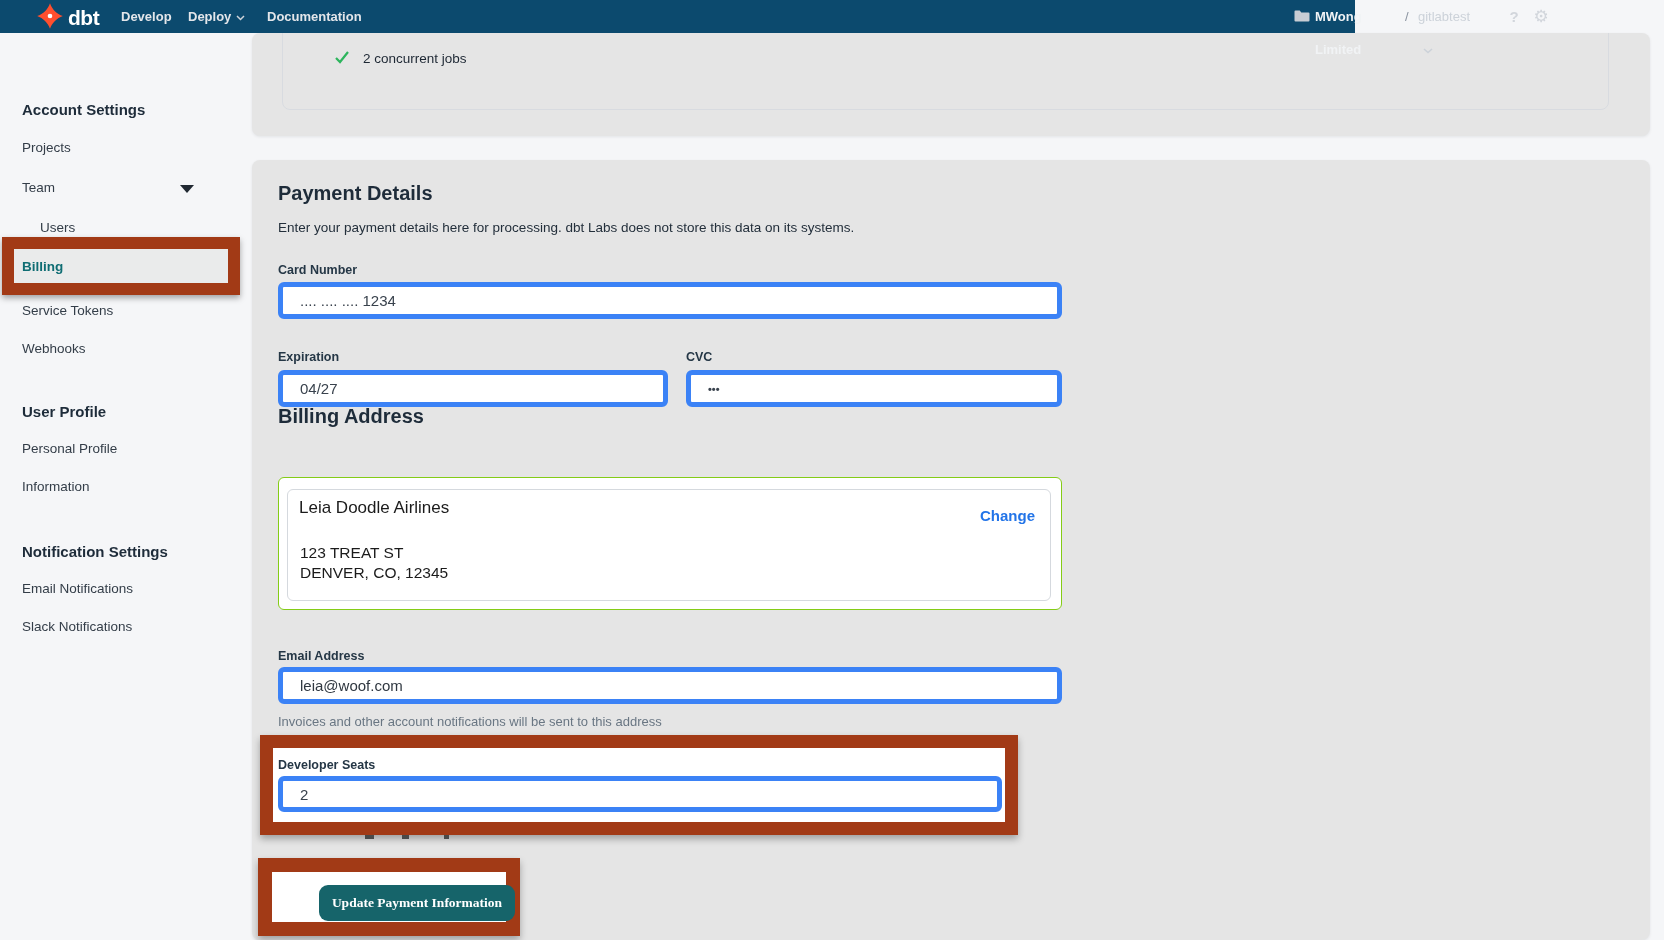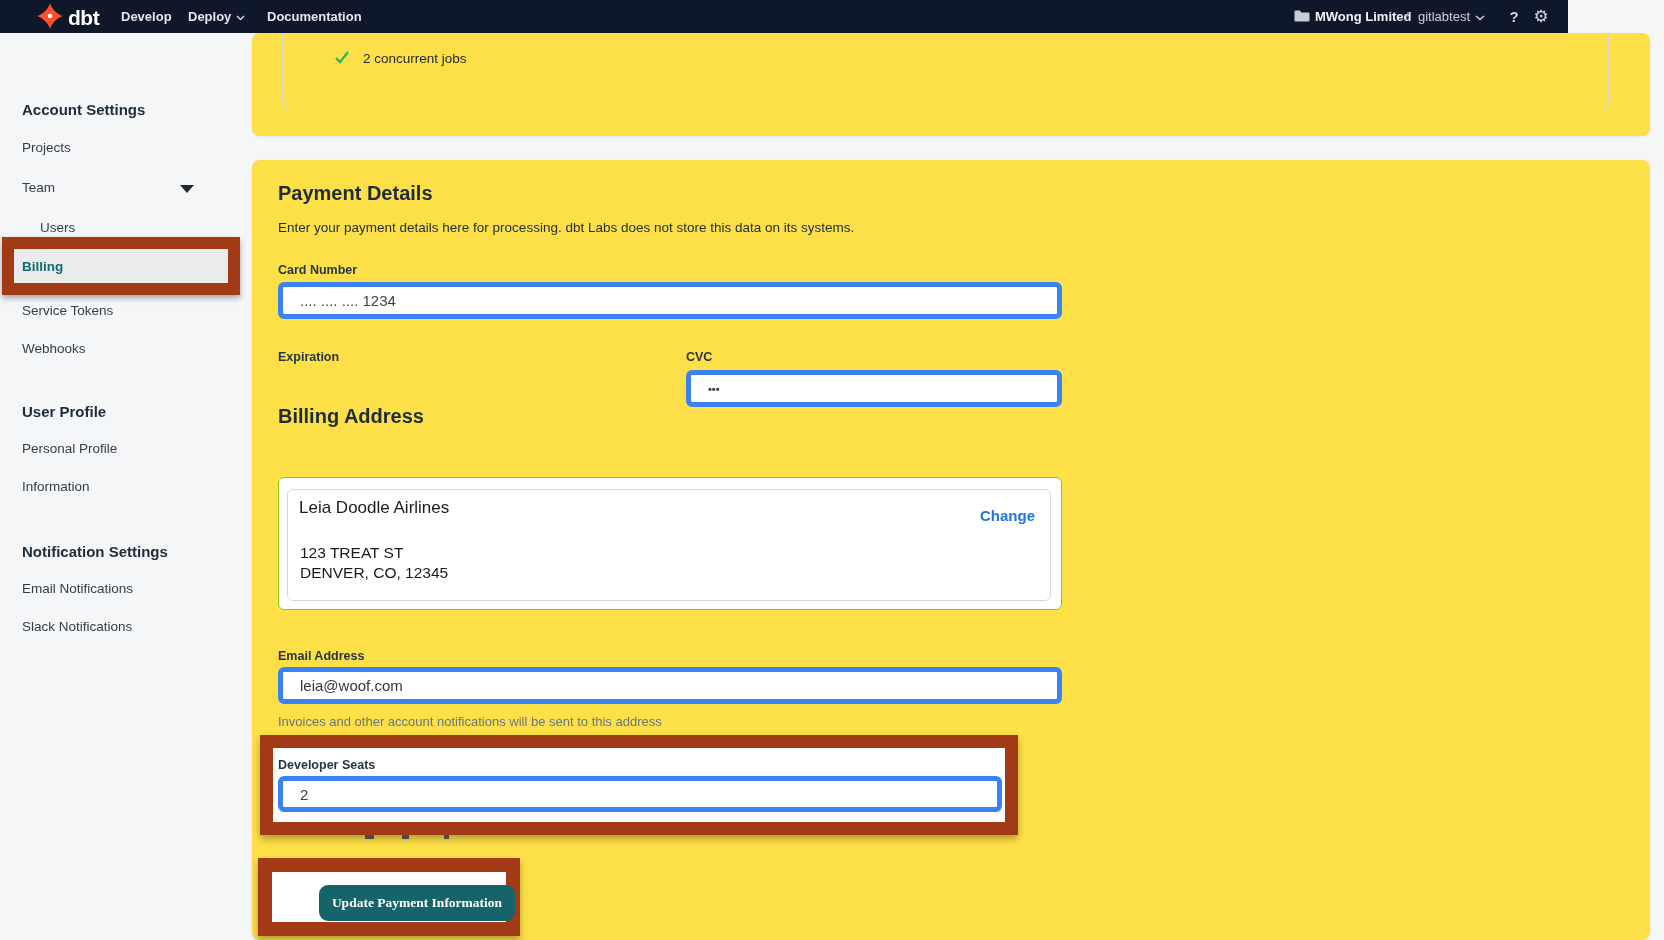--- a/index.html
+++ b/index.html
@@ -5,37 +5,37 @@
   * { margin:0; padding:0; box-sizing:border-box; }
   html,body { width:1664px; height:940px; }
   body {
     font-family:"Liberation Sans", sans-serif;
     background:#f5f6f8;
     position:relative;
     overflow:hidden;
     color:#1e2c3a;
   }
   
-  .navbar { position:absolute; left:0; top:0; width:1568px; height:33px; background:#0f172a; z-index:50; }
+  .navbar { position:absolute; left:0; top:0; width:1355px; height:33px; background:#0c4a6e; z-index:50; }
   .brand { position:absolute; left:36px; top:2px; display:flex; align-items:center; gap:4px; }
   .brand-text { color:#ffffff; font-size:21px; font-weight:bold; letter-spacing:-0.5px; }
   .nav-link { position:absolute; top:0; height:33px; line-height:33px; color:#e3e6ea; font-size:13px; font-weight:bold; cursor:pointer; }
   .nav-chev { display:inline-block; margin-left:5px; }
   .acct { position:absolute; top:0; height:33px; line-height:33px; font-size:13px; }
   
   .sidebar { position:absolute; left:0; top:33px; width:240px; height:907px; background:#f5f6f8; }
   .side-heading { position:absolute; left:22px; font-size:15px; font-weight:bold; color:#1e2c3a;text-align:right; }
   .side-item { position:absolute; left:22px; font-size:13.5px; color:#333d48; cursor:pointer; white-space:nowrap; }
   .side-item.indent { left:40px; }
   .team-caret { position:absolute; left:180px; width:0; height:0; border-left:7px solid transparent; border-right:7px solid transparent; border-top:8px solid #212932; }
   .billing-annot { position:absolute; left:2px; top:204px; width:238px; height:58px; border:12px solid #a23a16; box-shadow:0 3px 6px rgba(0,0,0,0.35); background:#eaebeb; }
   .billing-inner { position:absolute; inset:0; background:#eaebeb; display:flex; align-items:center; }
   .billing-label { margin-left:8px; font-size:13.5px; font-weight:bold; color:#0f6d73; cursor:pointer; }
   
-  .card { position:absolute; background:#fde047; border-radius:8px; box-shadow:0 1px 3px rgba(16,24,40,0.08); }
+  .card { position:absolute; background:#e5e5e5; border-radius:8px; box-shadow:0 1px 3px rgba(16,24,40,0.08); }
   .top-card { left:252px; top:33px; width:1398px; height:103px; overflow:hidden; }
   .usage-inner-box { position:absolute; left:30px; top:-20px; width:1327px; height:97px; border:1px solid #d8dbe0; border-radius:8px; }
   .feature-row-text { position:absolute; left:80px; top:37px; font-size:13.5px; color:#1d2733; }
   .check-icon { position:absolute; left:51px; top:35px; }
   .main-card { left:252px; top:160px; width:1398px; height:780px; }
   .section-title { position:absolute; left:26px; font-size:20px; font-weight:bold; color:#1e2c3a; }
   .section-sub { position:absolute; left:26px; font-size:13.5px; color:#232f3b; }
   .field-label { position:absolute; font-size:12.5px; font-weight:bold; color:#253746; }
   .text-input { position:absolute; height:37px; border:5px solid #3b82f6; border-radius:6px; background:#fff; padding:0 0 0 17px; font-family:"Liberation Sans", sans-serif; font-size:15px; color:#39424d; outline:none; }
   
@@ -132,20 +132,21 @@
 </div>
 
 <div class="card main-card">
   <div class="section-title" style="top:22px;">Payment Details</div>
   <div class="section-sub" style="top:60px;">Enter your payment details here for processing. dbt Labs does not store this data on its systems.</div>
 
   <div class="field-label" style="left:26px; top:103px;">Card Number</div>
   <input class="text-input" style="left: 26px; top: 122px; width: 784px;" value=".... .... .... 1234">
 
   <div class="field-label" style="left:26px; top:190px;">Expiration</div>
+  <input class="text-input" style="left: 26px; top: 210px; width: 390px;" value="04/27">
 
   <div class="field-label" style="left:434px; top:190px;">CVC</div>
   <input class="text-input" style="left: 434px; top: 210px; width: 376px; font-size: 11px; font-weight: bold;" value="•••">
 
   <div class="section-title" style="top:245px;">Billing Address</div>
 
   <div class="addr-outer">
     <div class="addr-inner">
       <div class="addr-name">Leia Doodle Airlines</div>
       <div class="addr-change">Change</div>

